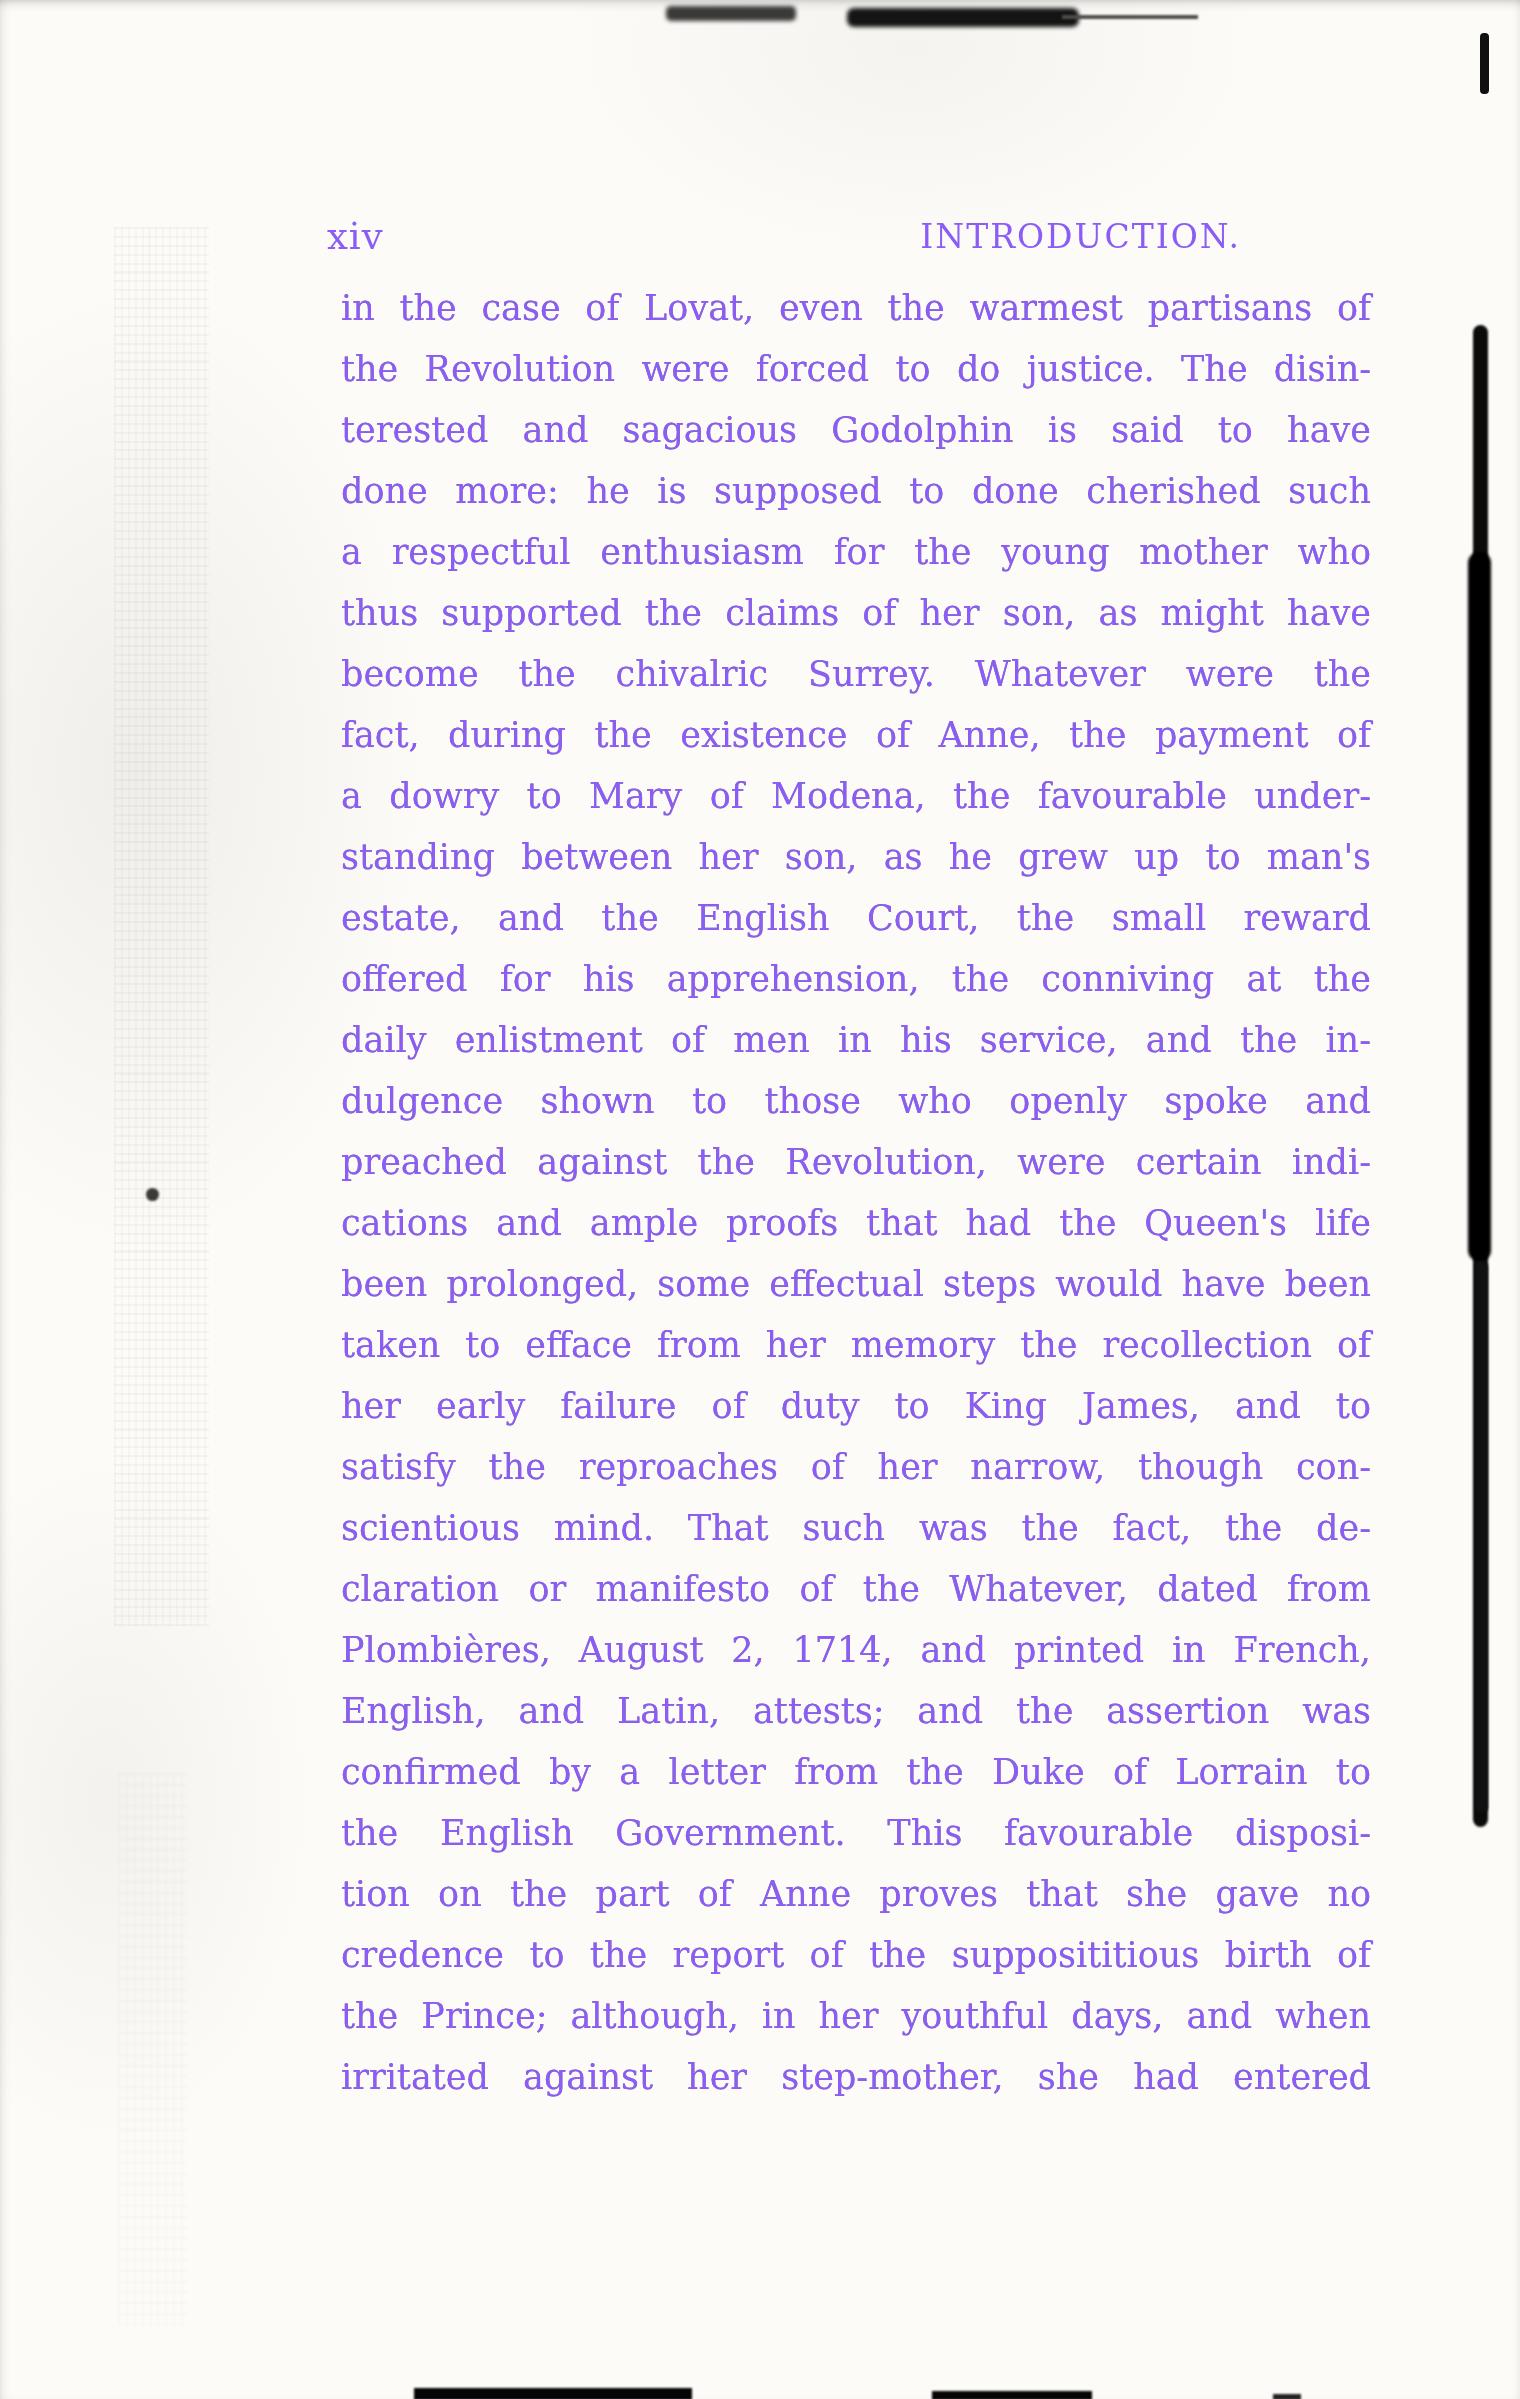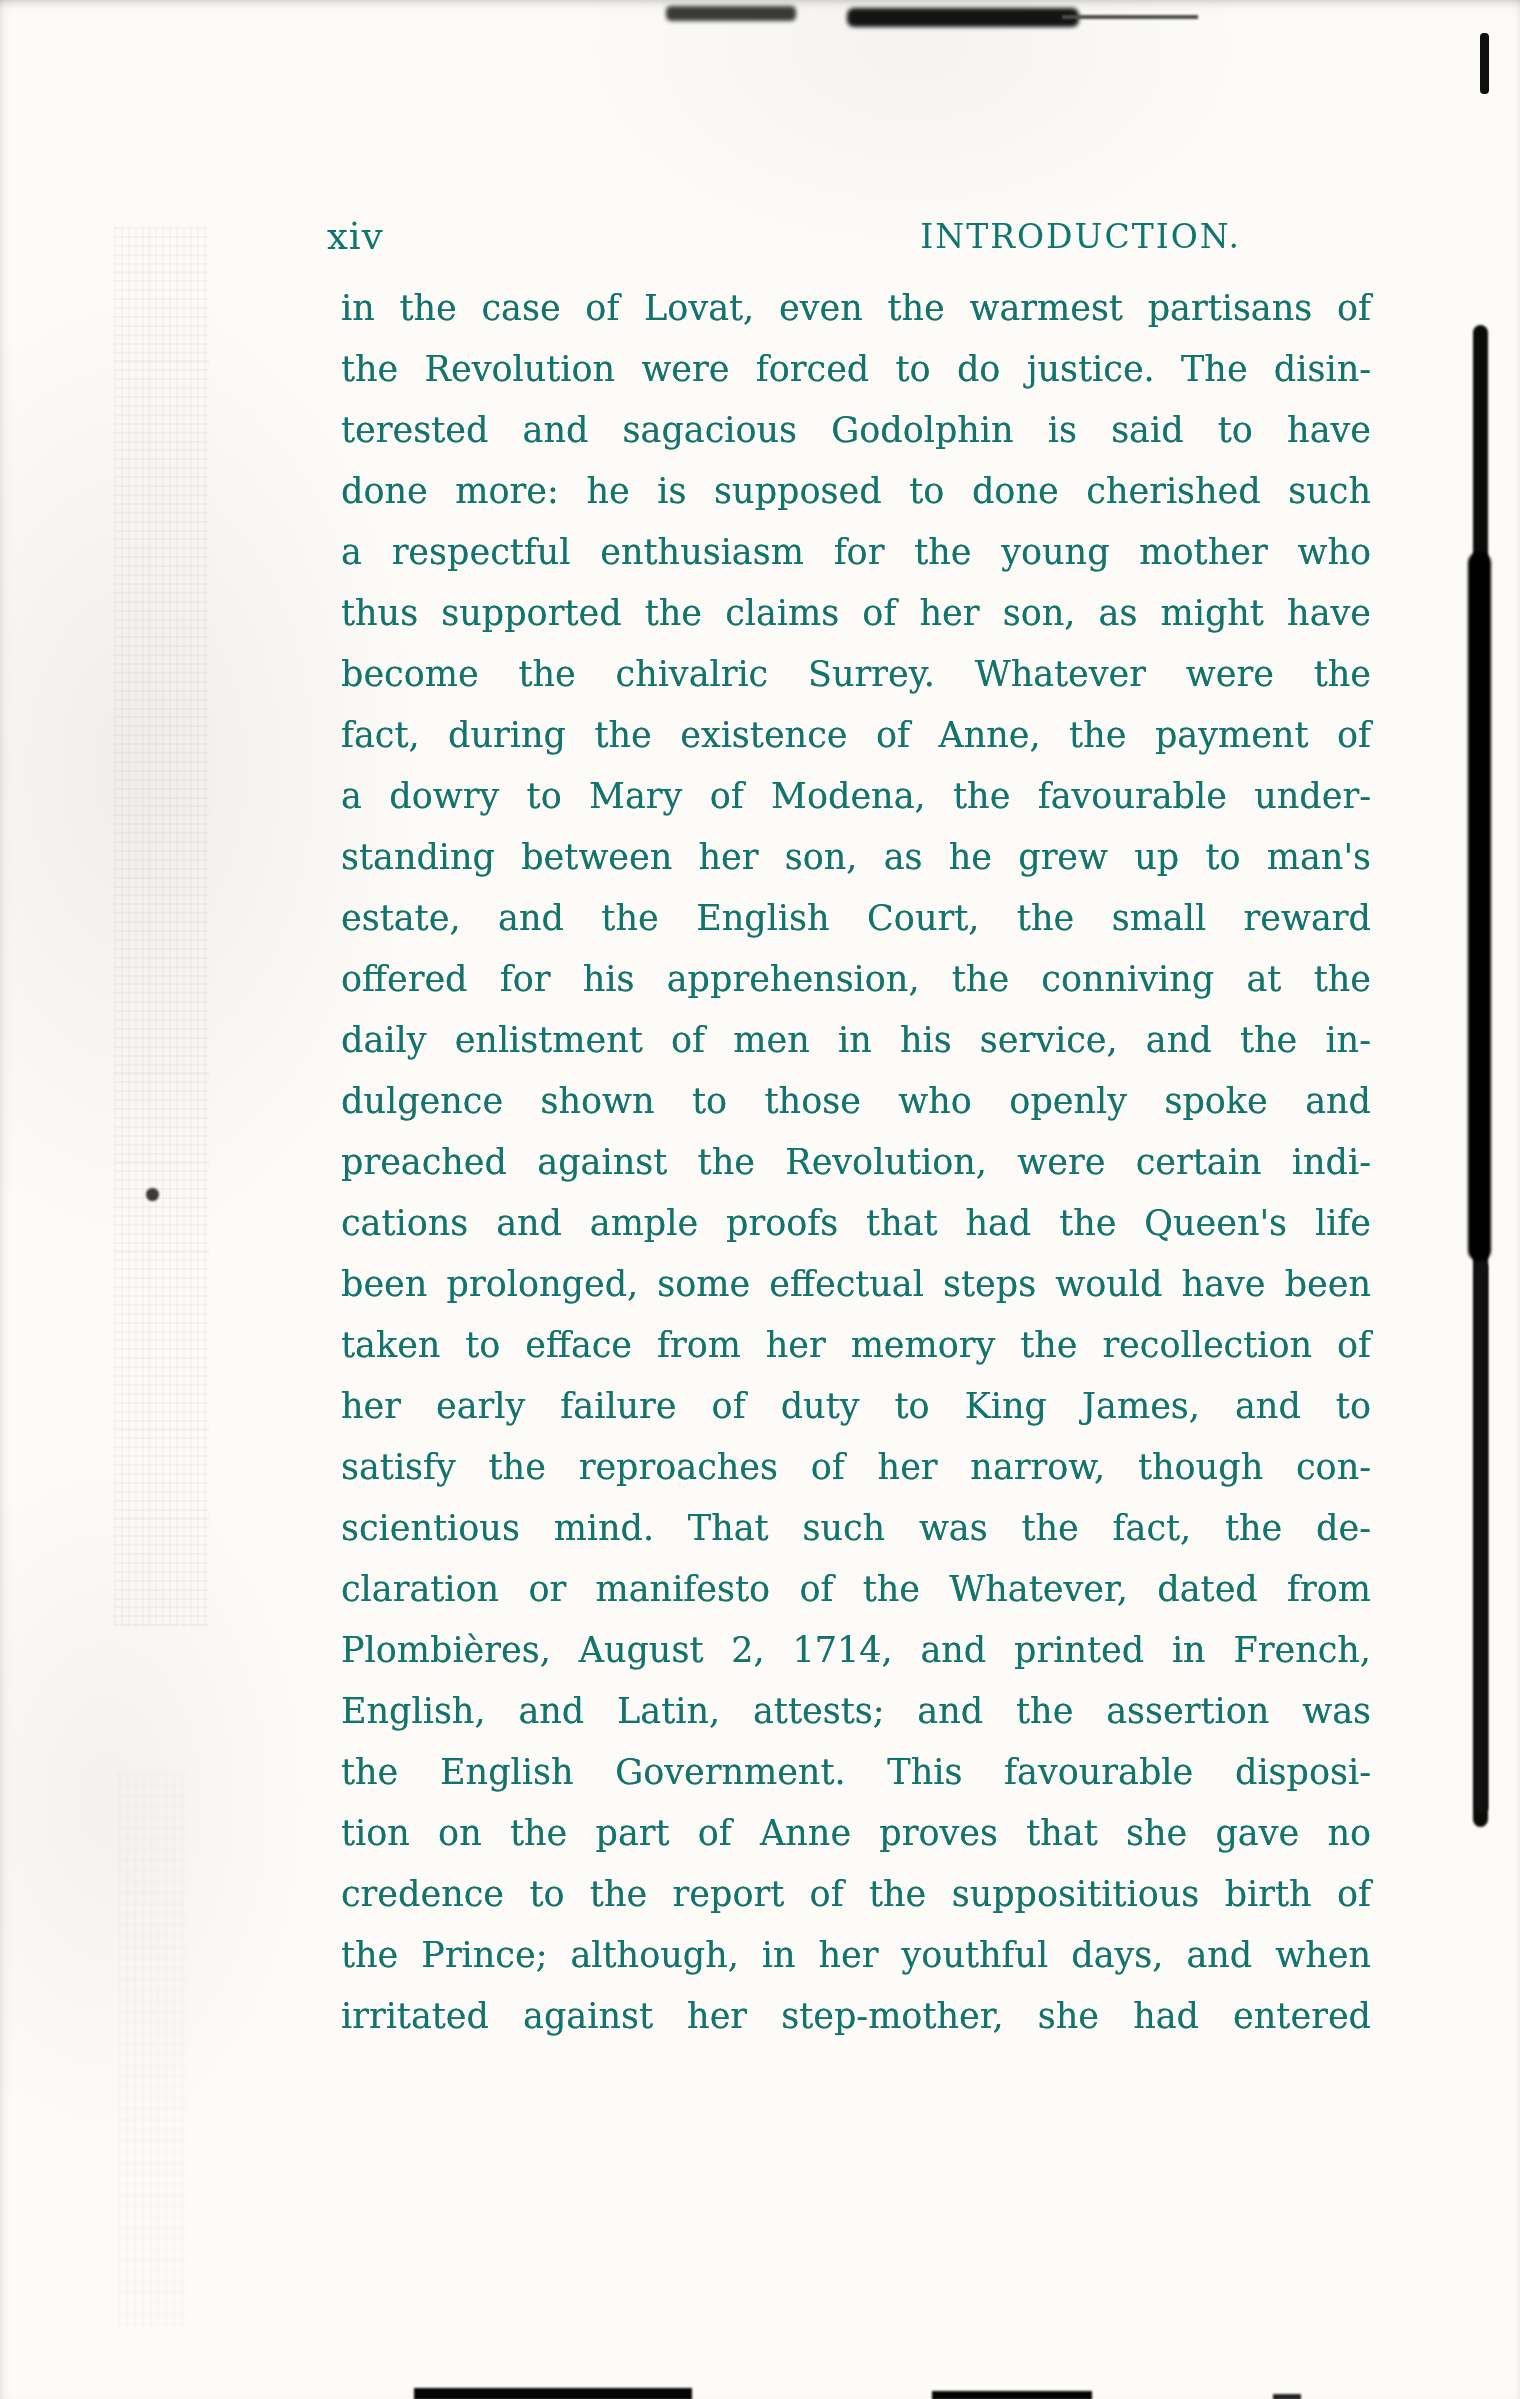--- a/index.html
+++ b/index.html
@@ -7,21 +7,21 @@
     padding: 0;
     background: #888;
   }
   .page {
     position: relative;
     width: 1521px;
     height: 2400px;
     background: #fcfbf8;
     overflow: hidden;
     font-family: "DejaVu Serif", "Liberation Serif", serif;
-    color: #0f766e;
+    color: #8b5cf6;
     box-shadow: inset 0 7.9px 13.8px -9.9px rgba(0,0,0,0.35),
                 inset 7.9px 0 15.8px -11.8px rgba(0,0,0,0.20),
                 inset -5.9px 0 13.8px -9.9px rgba(0,0,0,0.18);
   }
   
   .page::before {
     content: "";
     position: absolute;
     inset: 0;
     pointer-events: none;
@@ -148,20 +148,21 @@
       <div class="line">preached against the Revolution, were certain indi-</div>
       <div class="line">cations and ample proofs that had the Queen's life</div>
       <div class="line">been prolonged, some effectual steps would have been</div>
       <div class="line">taken to efface from her memory the recollection of</div>
       <div class="line">her early failure of duty to King James, and to</div>
       <div class="line">satisfy the reproaches of her narrow, though con-</div>
       <div class="line">scientious mind.  That such was the fact, the de-</div>
       <div class="line">claration or manifesto of the Whatever, dated from</div>
       <div class="line">Plombières, August 2, 1714, and printed in French,</div>
       <div class="line">English, and Latin, attests; and the assertion was</div>
+      <div class="line">confirmed by a letter from the Duke of Lorrain to</div>
       <div class="line">the English Government.  This favourable disposi-</div>
       <div class="line">tion on the part of Anne proves that she gave no</div>
       <div class="line">credence to the report of the supposititious birth of</div>
       <div class="line">the Prince; although, in her youthful days, and when</div>
       <div class="line">irritated against her step-mother, she had entered</div>
     </div>
 
 </div>
 
 

